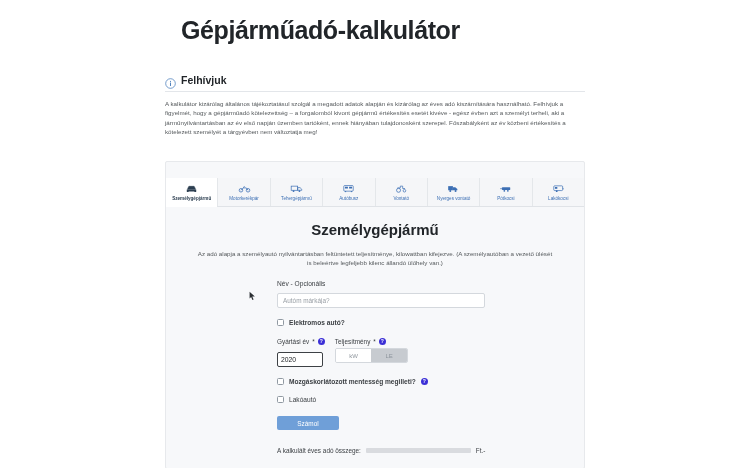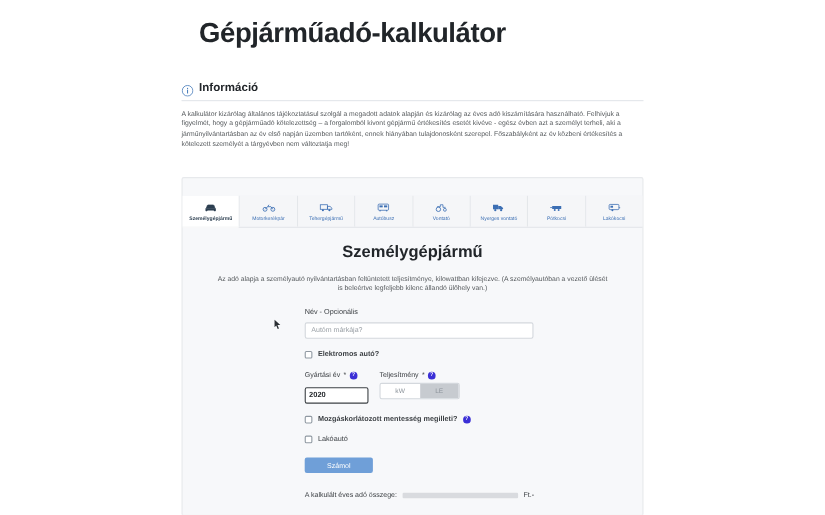--- a/index.html
+++ b/index.html
@@ -212,27 +212,27 @@
   .col-lab {
     font-size: 6.4px;
     color: #3d4145;
     margin-bottom: 3px;
     display: flex;
     align-items: center;
     gap: 3px;
   }
   .req { color: #3d4145; }
   .year-input {
-    width: 58px;
+    width: 46px;
     height: 15px;
     border: 1px solid #3d4145;
     border-radius: 2px;
     background: #ffffff;
     font-size: 6.8px;
-    font-weight: bold;
+    font-weight: normal;
     color: #212529;
     padding: 0 3px;
     outline: none;
     font-family: "Liberation Sans", sans-serif;
   }
   .unit-group {
     display: flex;
     width: 73px;
     height: 15px;
     border-radius: 2px;
@@ -326,21 +326,21 @@
     <h1 class="page-title">Gépjárműadó-kalkulátor</h1>
 
     <div class="info-head">
       <span class="info-icon">
         <svg viewBox="0 0 16 16" width="11" height="11">
           <circle cx="8" cy="8" r="7" fill="none" stroke="#4a7ebb" stroke-width="1.1"></circle>
           <rect x="7.3" y="6.6" width="1.4" height="5" fill="#4a7ebb"></rect>
           <rect x="7.3" y="4.2" width="1.4" height="1.5" fill="#4a7ebb"></rect>
         </svg>
       </span>
-      <span class="info-head-label">Információ</span>
+      <span class="info-head-label">Felhívjuk</span>
     </div>
 
     <p class="info-paragraph">A kalkulátor kizárólag általános tájékoztatásul szolgál a megadott adatok alapján és kizárólag az éves adó kiszámítására használható. Felhívjuk a figyelmét, hogy a gépjárműadó kötelezettség – a forgalomból kivont gépjármű értékesítés esetét kivéve - egész évben azt a személyt terheli, aki a járműnyilvántartásban az év első napján üzemben tartóként, ennek hiányában tulajdonosként szerepel. Főszabályként az év közbeni értékesítés a kötelezett személyét a tárgyévben nem változtatja meg!</p>
 
     <div class="calc-card">
 
       <div class="tabs">
 
         <div class="tab active">
           <span class="tab-icon">

